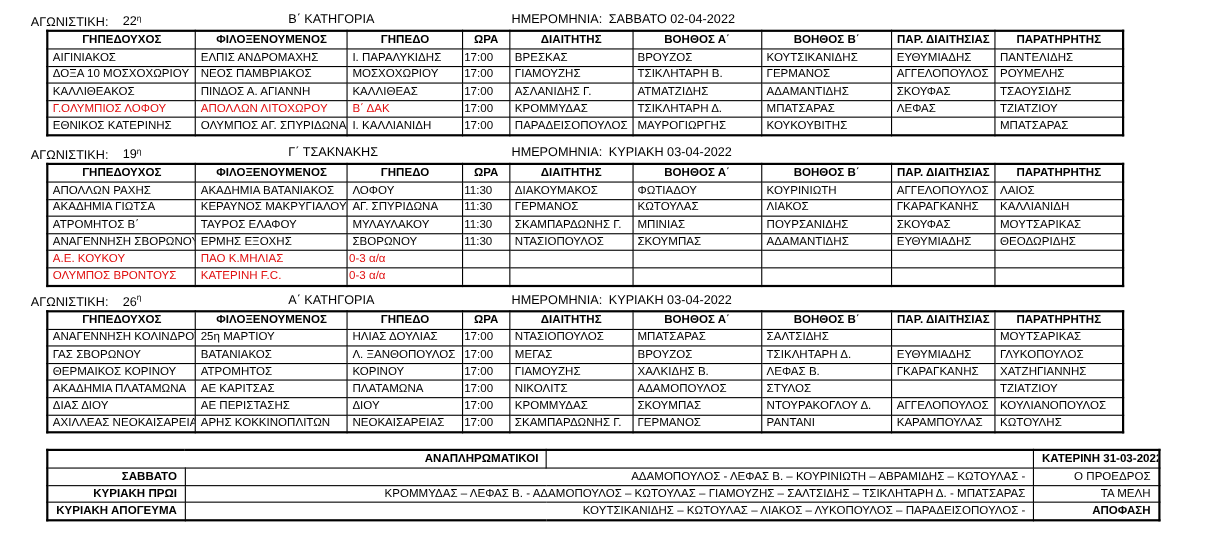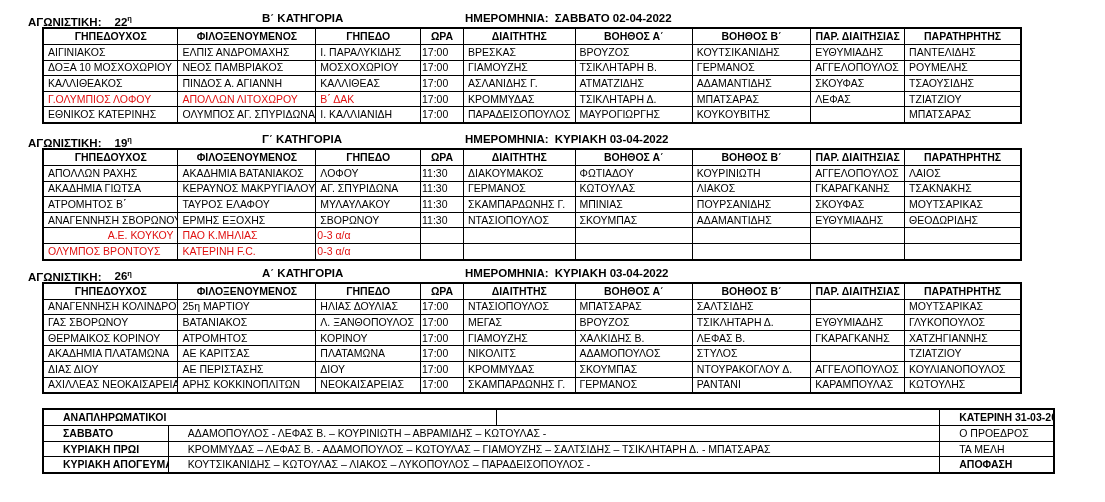--- a/index.html
+++ b/index.html
@@ -2,21 +2,21 @@
 <html><head>
 <meta charset="utf-8">
 <style>
   html,body{margin:0;padding:0;background:#ffffff;}
   body{
     width:1105px;height:502px;overflow:hidden;
     font-family:"Liberation Sans",sans-serif;color:#000;
     -webkit-font-smoothing:antialiased;
   }
   .doc{padding:10px 0 0 28px;}
-  .sec-head{display:flex;align-items:flex-start;font-weight:bold;font-size:11.5px;height:17px;line-height:17px;}
+  .sec-head{display:flex;align-items:center;font-weight:normal;font-size:11.5px;height:17px;line-height:17px;}
   .sh-left{width:234px;flex:none;}
   .sh-left .num{margin-left:13px;}
   .sh-left sup{font-size:7.5px;vertical-align:super;}
   .sh-mid{width:203px;flex:none;}
   .sh-right .date-val{margin-left:6px;}
   table.fixtures{
     border-collapse:collapse;table-layout:fixed;
     width:980px;margin-left:14px;border:2px solid #000;
   }
   table.fixtures th{
@@ -28,21 +28,21 @@
     border:1px solid #000;font-size:10.5px;height:14.6px;line-height:13px;
     padding:0 4px;white-space:nowrap;overflow:hidden;text-align:left;
   }
   table.fixtures td.ctr{text-align:left;padding:0 1px;}
   table.footer{
     border-collapse:collapse;table-layout:fixed;
     width:1013px;margin-left:14px;margin-top:14px;border:2px solid #000;
   }
   table.footer td{
     border:1px solid #000;font-size:10.5px;height:14.8px;line-height:13px;
-    padding:0 19px;white-space:nowrap;overflow:hidden;text-align:left;
+    padding:0 7px;white-space:nowrap;overflow:hidden;text-align:right;
   }
   table.footer td.b{font-weight:bold;}
   .mt1{margin-top:7px;}
   .mt2{margin-top:4px;}
   
   col.c0{width:13.8%} col.c1{width:14.1%} col.c2{width:10.7%}
   col.c3{width:4.4%}  col.c4{width:11.4%} col.c5{width:12.0%}
   col.c6{width:12.1%} col.c7{width:9.6%}  col.c8{width:11.9%}
   col.fA{width:12.4%} col.fB{width:32.5%} col.fC{width:43.8%} col.fD{width:11.3%}
 </style>
@@ -135,21 +135,21 @@
           <td>ΜΑΥΡΟΓΙΩΡΓΗΣ</td>
           <td>ΚΟΥΚΟΥΒΙΤΗΣ</td>
           <td></td>
           <td>ΜΠΑΤΣΑΡΑΣ</td>
         </tr>
       </tbody>
   </table>
 
   <div class="sec-head mt1">
     <span class="sh-left"><span>ΑΓΩΝΙΣΤΙΚΗ:</span><span class="num">19</span><sup>η</sup></span>
-    <span class="sh-mid">Γ΄ ΚΑΤΗΓΟΡΙΑ</span>
+    <span class="sh-mid">Γ΄ ΤΣΑΚΝΑΚΗΣ</span>
     <span class="sh-right"><span>ΗΜΕΡΟΜΗΝΙΑ:</span><span class="date-val">ΚΥΡΙΑΚΗ  03-04-2022</span></span>
   </div>
   <table class="fixtures" id="fixtures-1">
     <colgroup>
         <col class="c0">
         <col class="c1">
         <col class="c2">
         <col class="c3">
         <col class="c4">
         <col class="c5">
@@ -184,21 +184,21 @@
         </tr>
         <tr>
           <td>ΑΚΑΔΗΜΙΑ ΓΙΩΤΣΑ</td>
           <td>ΚΕΡΑΥΝΟΣ ΜΑΚΡΥΓΙΑΛΟΥ</td>
           <td>ΑΓ. ΣΠΥΡΙΔΩΝΑ</td>
           <td class="ctr">11:30</td>
           <td>ΓΕΡΜΑΝΟΣ</td>
           <td>ΚΩΤΟΥΛΑΣ</td>
           <td>ΛΙΑΚΟΣ</td>
           <td>ΓΚΑΡΑΓΚΑΝΗΣ</td>
-          <td>ΤΣΑΚΝΑΚΗΣ</td>
+          <td>ΚΑΛΛΙΑΝΙΔΗ</td>
         </tr>
         <tr>
           <td>ΑΤΡΟΜΗΤΟΣ Β΄</td>
           <td>ΤΑΥΡΟΣ ΕΛΑΦΟΥ</td>
           <td>ΜΥΛΑΥΛΑΚΟΥ</td>
           <td class="ctr">11:30</td>
           <td>ΣΚΑΜΠΑΡΔΩΝΗΣ Γ.</td>
           <td>ΜΠΙΝΙΑΣ</td>
           <td>ΠΟΥΡΣΑΝΙΔΗΣ</td>
           <td>ΣΚΟΥΦΑΣ</td>
@@ -209,21 +209,21 @@
           <td>ΕΡΜΗΣ ΕΞΟΧΗΣ</td>
           <td>ΣΒΟΡΩΝΟΥ</td>
           <td class="ctr">11:30</td>
           <td>ΝΤΑΣΙΟΠΟΥΛΟΣ</td>
           <td>ΣΚΟΥΜΠΑΣ</td>
           <td>ΑΔΑΜΑΝΤΙΔΗΣ</td>
           <td>ΕΥΘΥΜΙΑΔΗΣ</td>
           <td>ΘΕΟΔΩΡΙΔΗΣ</td>
         </tr>
         <tr>
-          <td style="color: rgb(224, 16, 16); text-align: right;">Α.Ε. ΚΟΥΚΟΥ</td>
+          <td style="color: rgb(224, 16, 16);">Α.Ε. ΚΟΥΚΟΥ</td>
           <td style="color: rgb(224, 16, 16); margin-top: 12px;">ΠΑΟ Κ.ΜΗΛΙΑΣ</td>
           <td class="ctr" style="color: rgb(224, 16, 16);">0-3 α/α</td>
           <td class="ctr"></td>
           <td></td>
           <td></td>
           <td></td>
           <td></td>
           <td></td>
         </tr>
         <tr>

